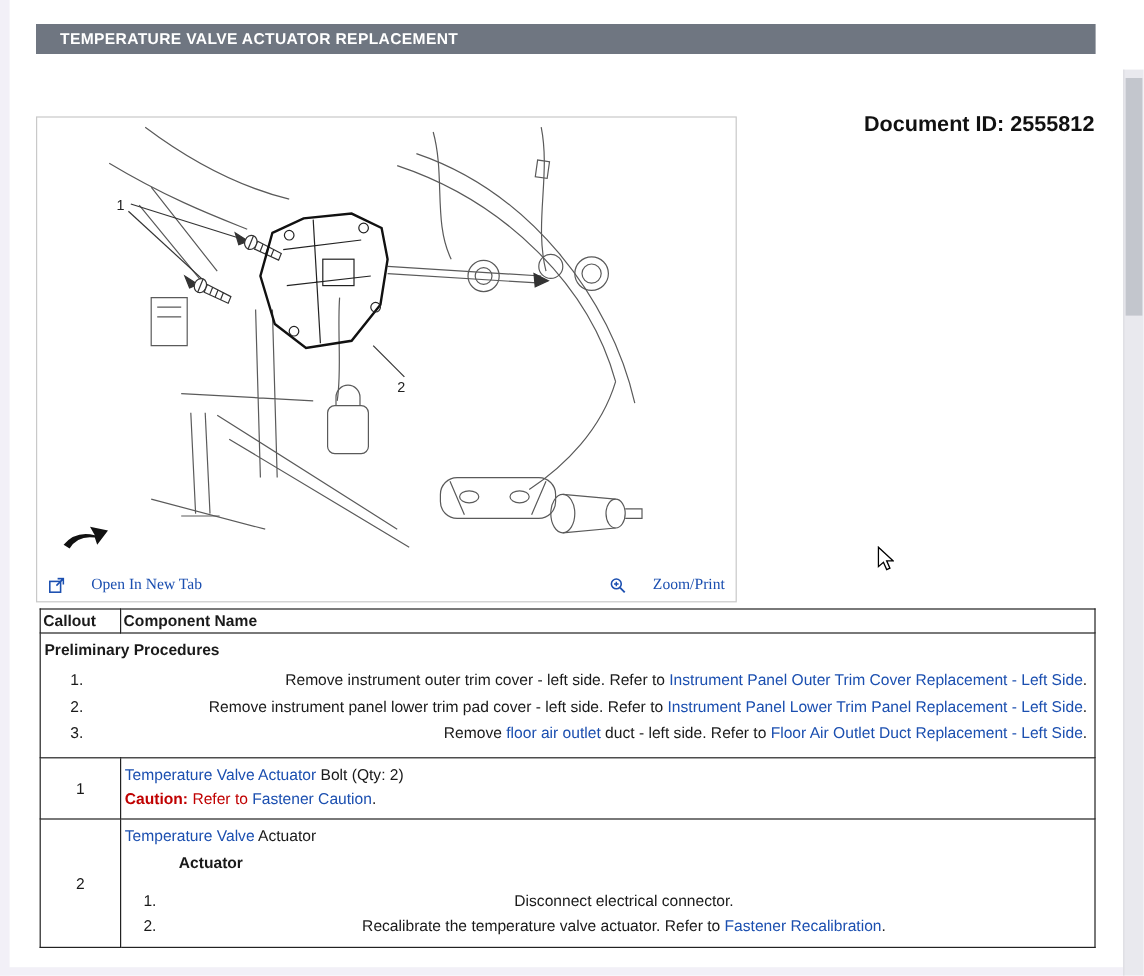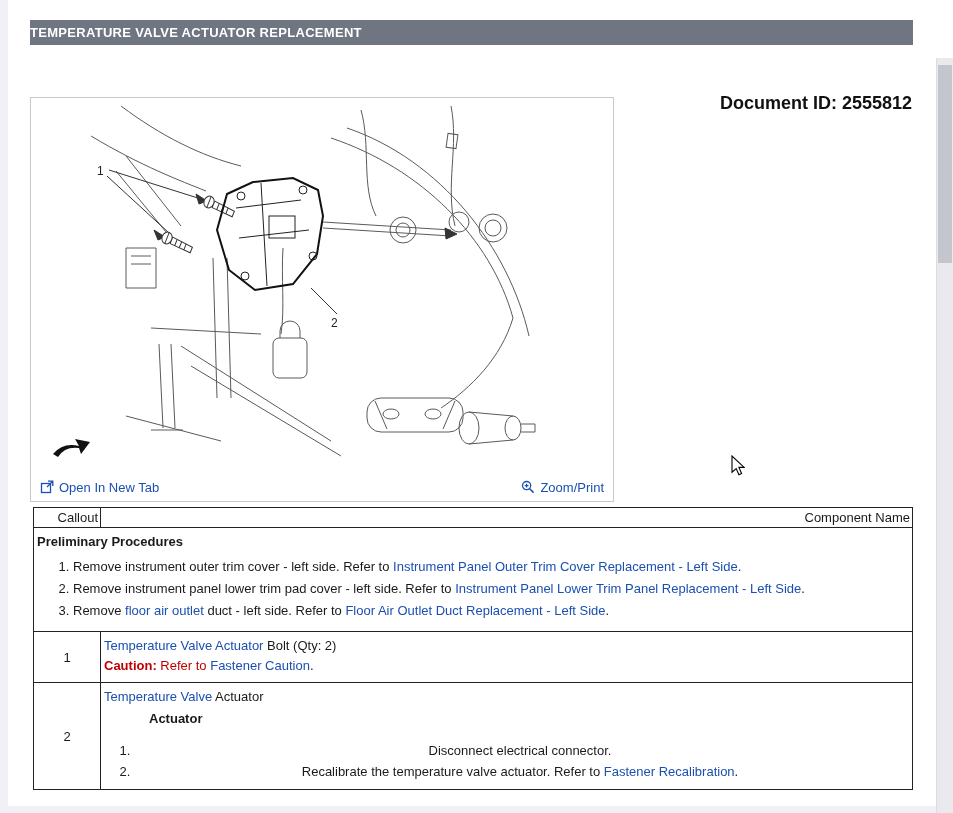--- a/index.html
+++ b/index.html
@@ -7,54 +7,54 @@
   body {
     position:relative; overflow:hidden; background:#ffffff;
     font-family:"Liberation Sans", sans-serif; font-size:13px; color:#1a1a1a;
   }
   .edge-left   { position:absolute; left:0; top:0; bottom:0; width:8px; background:#f2f0f7; }
   .edge-bottom { position:absolute; left:0; bottom:0; right:17px; height:7px; background:#f2f0f7; }
 
   .title-bar {
     position:absolute; left:30px; top:20px; width:883px; height:25px;
     background:#6f7681; color:#ffffff; font-weight:bold; font-size:13px;
-    line-height:25px; padding-left:0; letter-spacing:.3px;
+    line-height:25px; padding-left:20px; letter-spacing:.3px;
   }
   .doc-id {
     position:absolute; top:93px; right:41px; font-weight:bold; font-size:18px; color:#111;
   }
 
   .figure-box {
     position:absolute; left:30px; top:97px; width:584px; height:405px;
     border:1px solid #c9c9c9; background:#fff;
   }
   .figure-art { position:absolute; left:0; top:0; width:582px; height:373px; }
   .figure-footer {
     position:absolute; left:0; right:0; bottom:4px; height:20px;
     display:flex; justify-content:space-between; align-items:center; padding:0 9px;
   }
   .fig-link {
-    display:flex; align-items:flex-start; gap:5px; color:#1b4fb0; text-decoration:none;
-    cursor:pointer; font-size:13px;
+    display:flex; align-items:flex-end; gap:22px; color:#1b4fb0; text-decoration:none;
+    cursor:pointer; font-size:13px;font-family:Liberation Serif, serif;
   }
   .fig-link svg { display:block; }
 
   table.callout-table {
     position:absolute; left:33px; top:507px; width:880px;
     border-collapse:collapse; font-size:13px; color:#1a1a1a;
   }
   table.callout-table th, table.callout-table td {
     border:1px solid #222; vertical-align:middle;
   }
-  th.hdr { font-weight:normal; text-align:right; height:20px; padding:1px 2px; }
+  th.hdr { font-weight:bold; text-align:left; height:20px; padding:1px 2px; }
   td.callout-cell { width:67px; text-align:center; vertical-align:middle; }
   td.content-cell { padding:4px 6px 6px 3px; vertical-align:top; }
   td.prelim-cell  { padding:6px 6px 8px 3px; }
   .prelim-title { font-weight:bold; }
-  ol.prelim-list { margin-top:8px; padding-left:36px; list-style:decimal; }
+  ol.prelim-list { margin-top:8px; padding-left:36px; list-style:decimal;text-align:right; }
   ol.prelim-list li { margin-bottom:2px; line-height:20px; }
   .line { line-height:20px; }
   .proc-title { font-weight:bold; margin-left:45px; margin-top:2px; line-height:20px; }
   ol.proc-list { margin-top:12px; padding-left:30px; list-style:decimal; }
   ol.proc-list li { margin-bottom:2px; line-height:19px;text-align:center; }
 
   .lnk { color:#1b4fb0; cursor:pointer; text-decoration:none; }
   .caution-label { color:#c00000; font-weight:bold; }
   .caution-text  { color:#c00000; }
 

